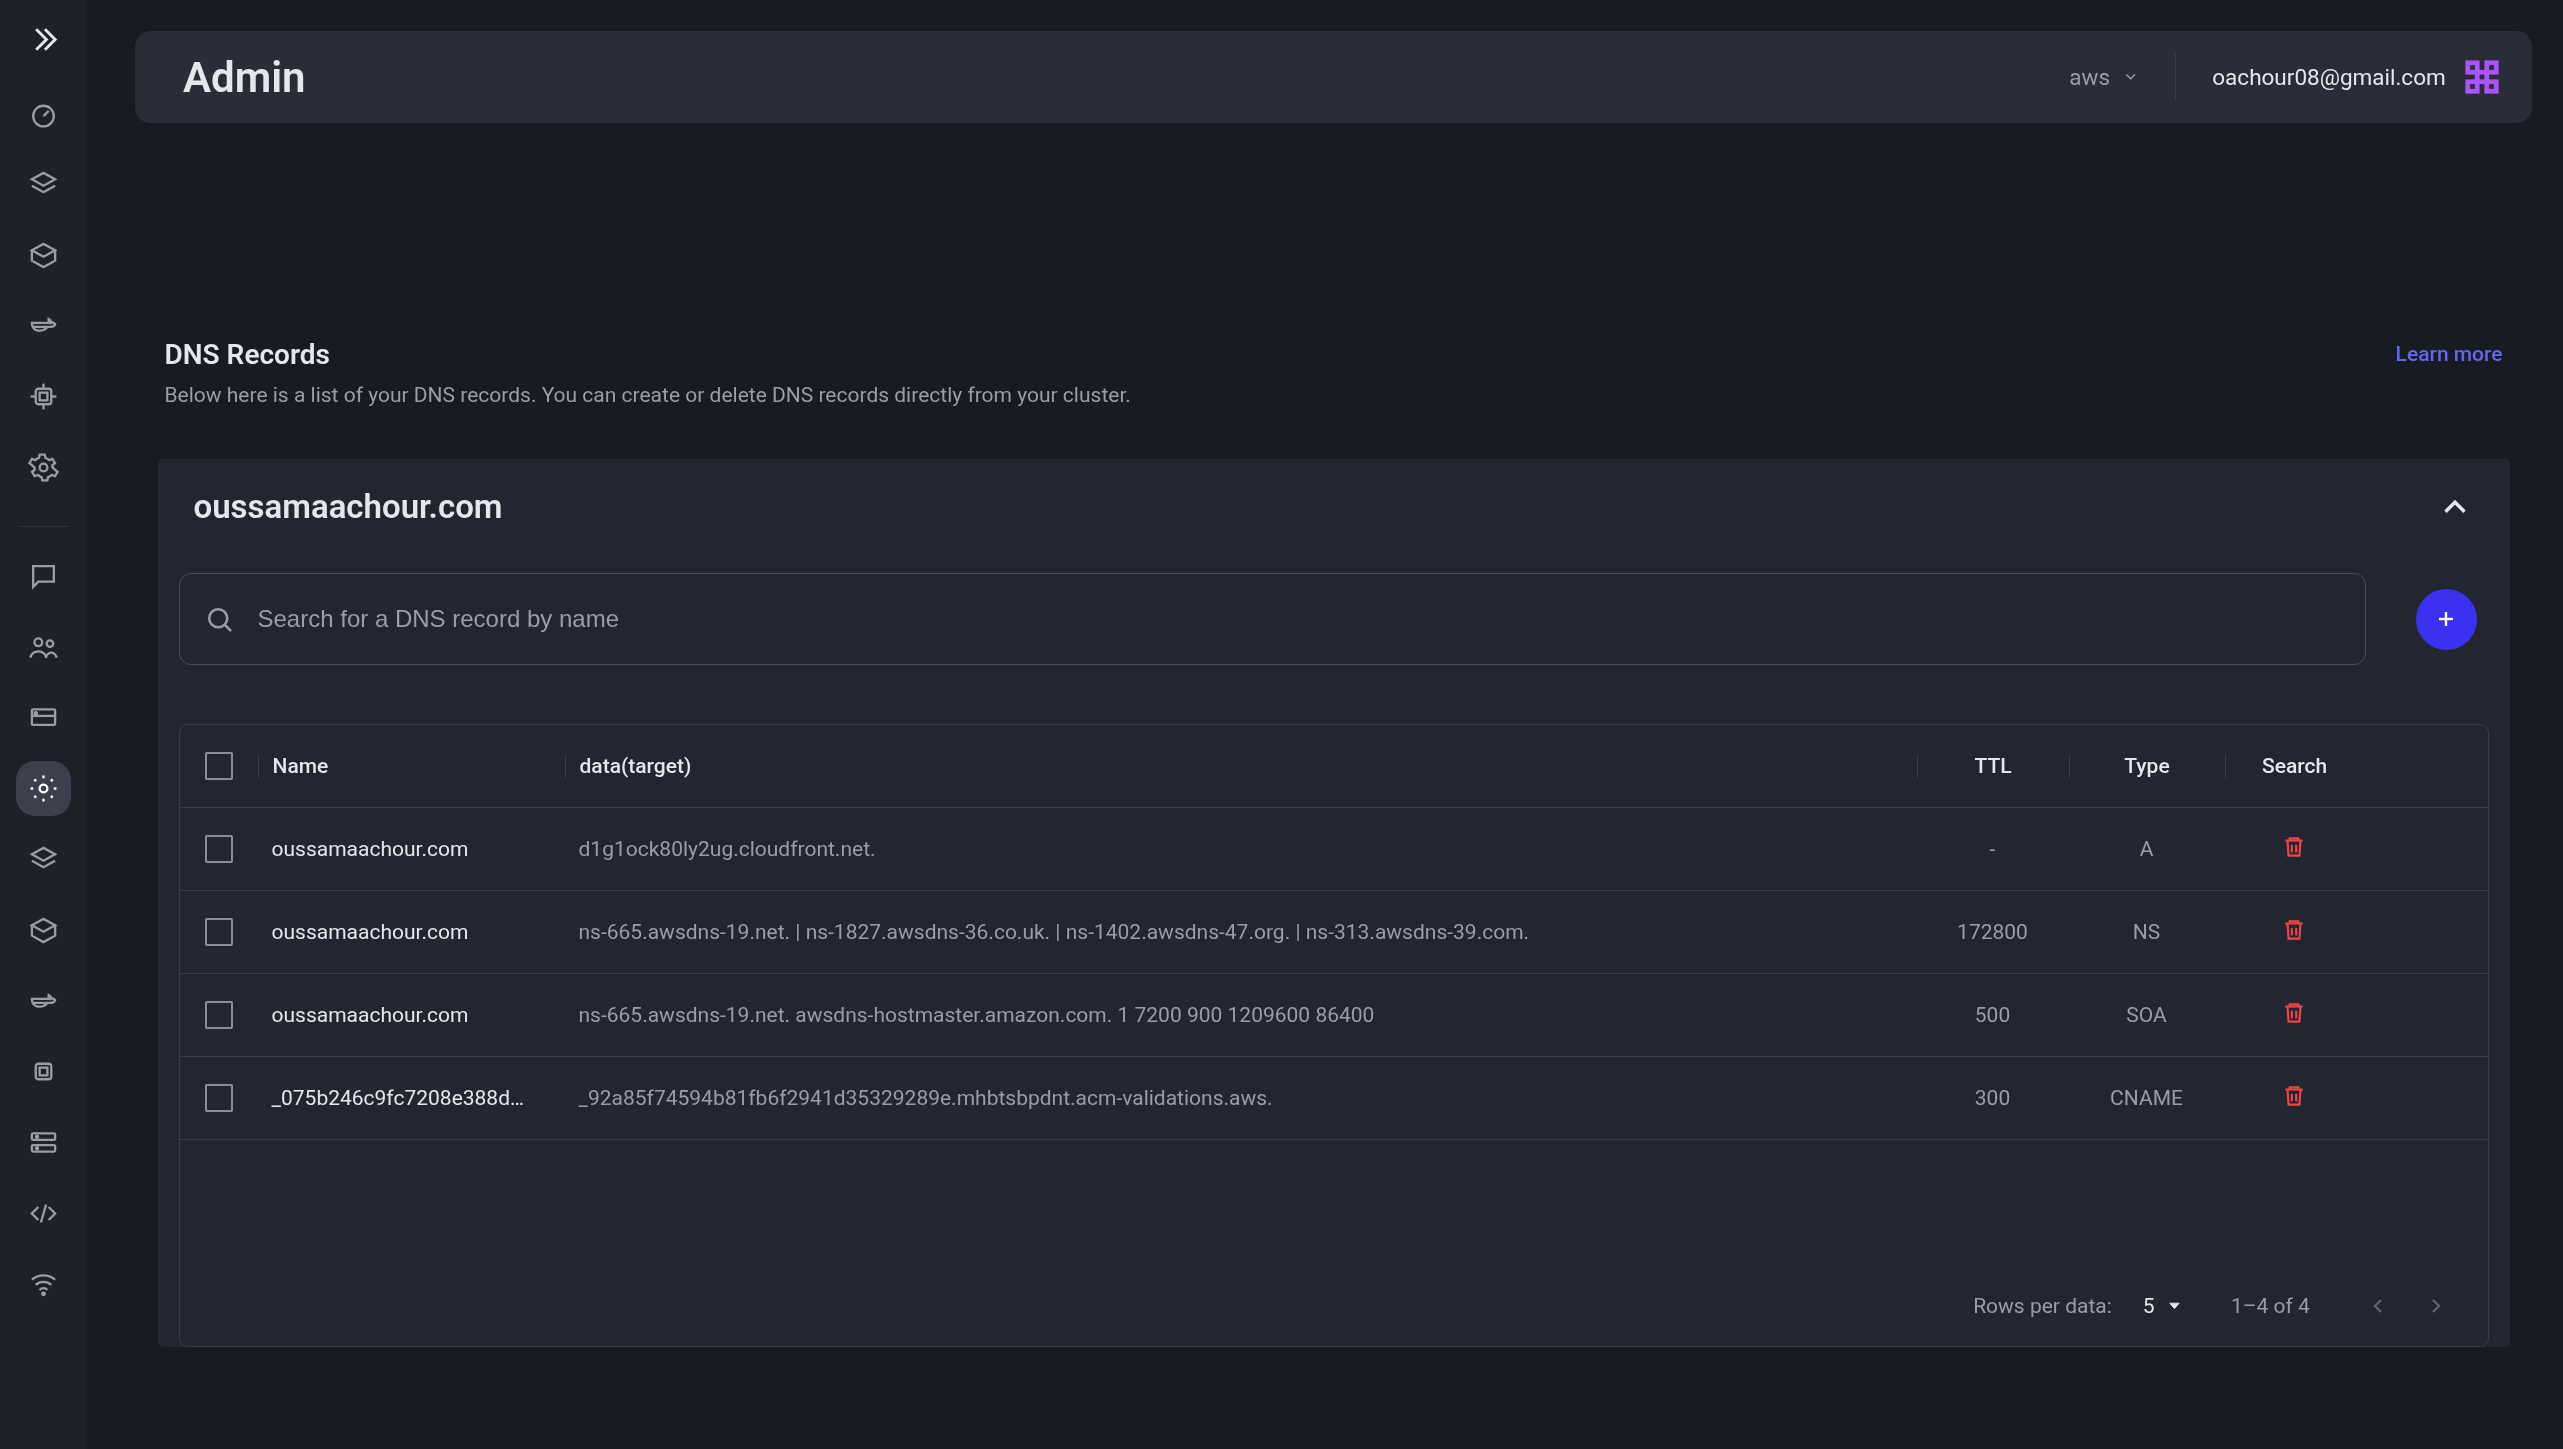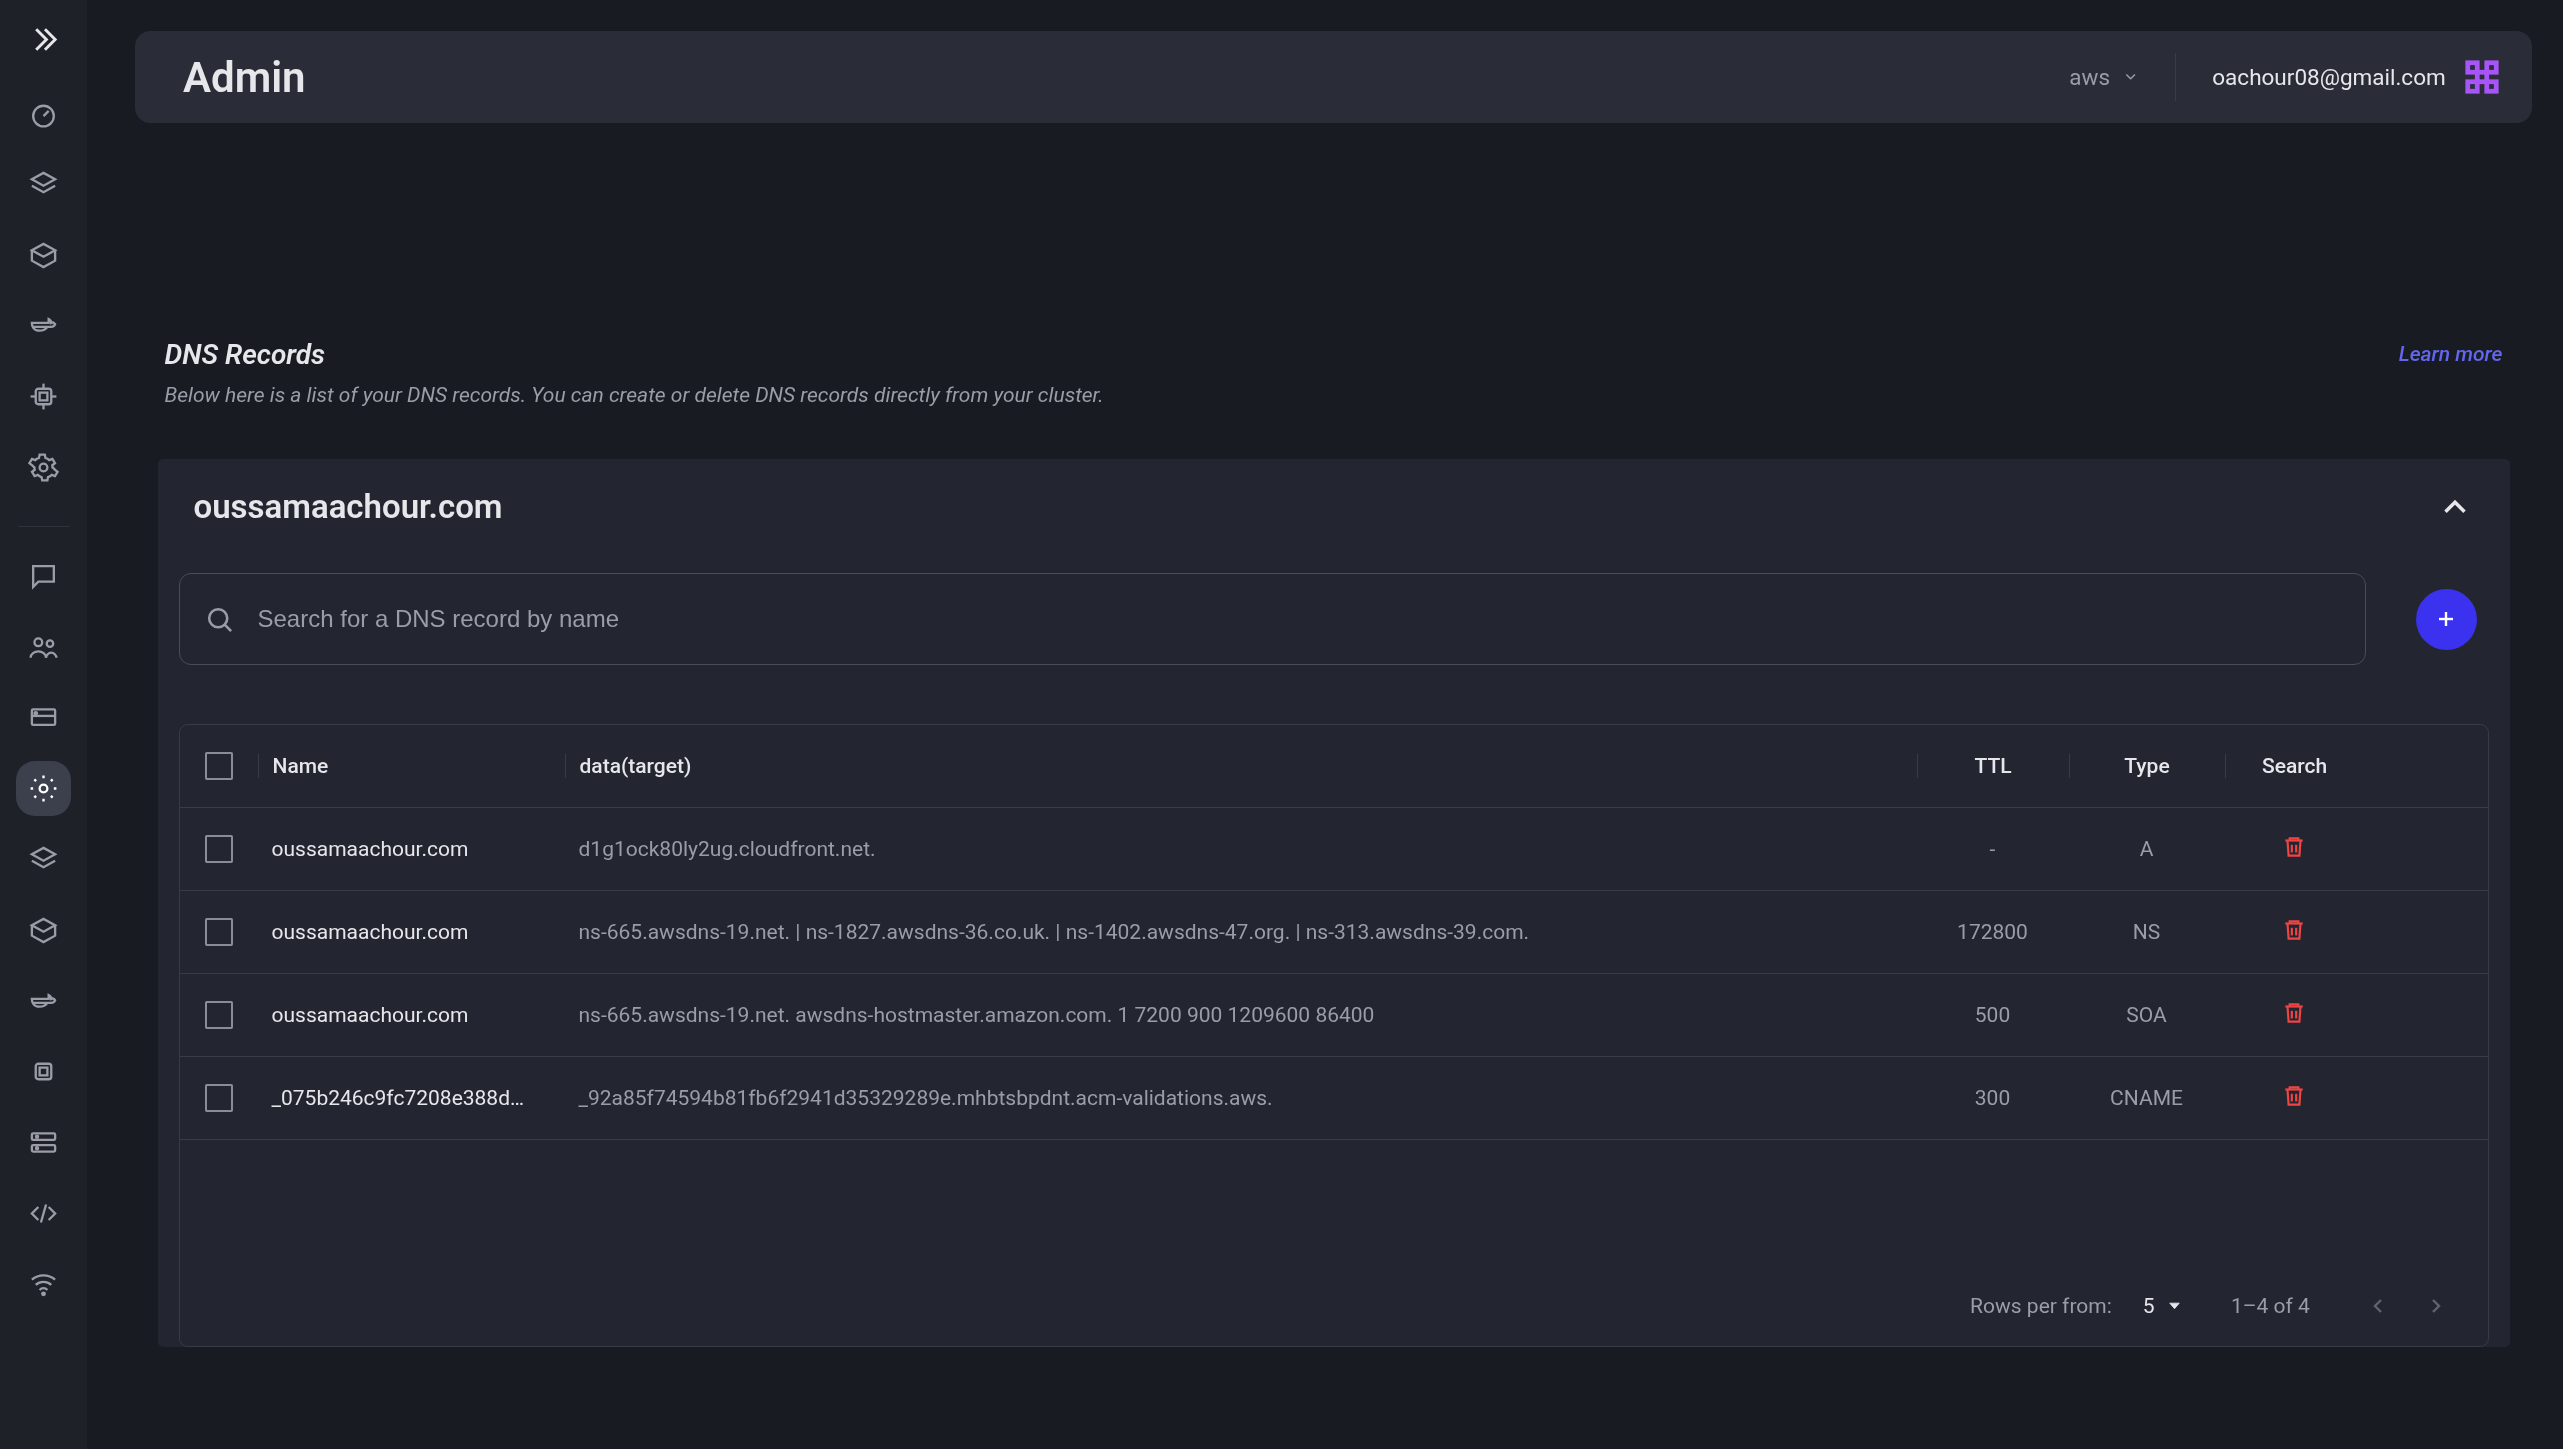--- a/index.html
+++ b/index.html
@@ -38,21 +38,21 @@
   .header .title { font-size:42px; font-weight:600; flex:1; }
   .header .env { display:flex; align-items:center; color:var(--text-secondary); font-size:22.5px; cursor:pointer; gap:12px; }
   .header .sep { width:0.9px; height:48px; background:var(--border); margin:0 36px; }
   .header .email { font-size:22.5px; color:var(--text-primary); }
   .header .brand-icon { margin-left:17.3px; width:38px; height:38px; }
   .header svg.caret { width:17.3px; height:17.3px; stroke:currentColor; fill:none; }
   .brand-icon svg { width:100%; height:100%; fill:none; stroke:#a855f7; stroke-width:4; }
 
   
   .panel { margin-top:215px; padding:0 22.5px 35px 22.5px; }
-  .panel-head { display:flex; align-items:flex-start; padding:0 7px;font-style:italic; }
+  .panel-head { display:flex; align-items:flex-start; padding:0 7px; }
   .panel-head .texts { flex:1; }
   .panel-head .p-title { font-size:28px; font-weight:600; margin-bottom:12px; }
   .panel-head .p-sub { font-size:21px; color:var(--text-secondary); }
   .panel-head .learn { color:var(--link-blue); font-size:21px; font-weight:500; text-decoration:none; margin-top:3.5px; }
 
   .accordion { margin-top:52px; background:var(--bg-accordion); border-radius:5px; }
   .accordion-header { display:flex; align-items:center; padding:28px 36px; cursor:pointer; }
   .accordion-header .domain { font-size:33px; font-weight:600; flex:1; }
   .accordion-header svg { width:38px; height:38px; stroke:var(--text-primary); fill:none; stroke-width:2.2; }
 
@@ -366,21 +366,21 @@
                       <line x1="10" y1="10" x2="10" y2="17"></line>
                       <line x1="14" y1="10" x2="14" y2="17"></line>
                     </svg></span>
                 </div>
             </div>
 
             <div class="tbody-empty"></div>
 
             <div class="tfoot">
               <div class="rpp">
-                <span>Rows per from:</span>
+                <span>Rows per data:</span>
                 <div class="sel">
                   <span>5</span>
                   <svg viewBox="0 0 24 24">
                       <polygon points="6 9 18 9 12 16"></polygon>
                     </svg>
                 </div>
               </div>
               <div>1–4 of 4</div>
               <div class="pager">
                 <div class="nav">

